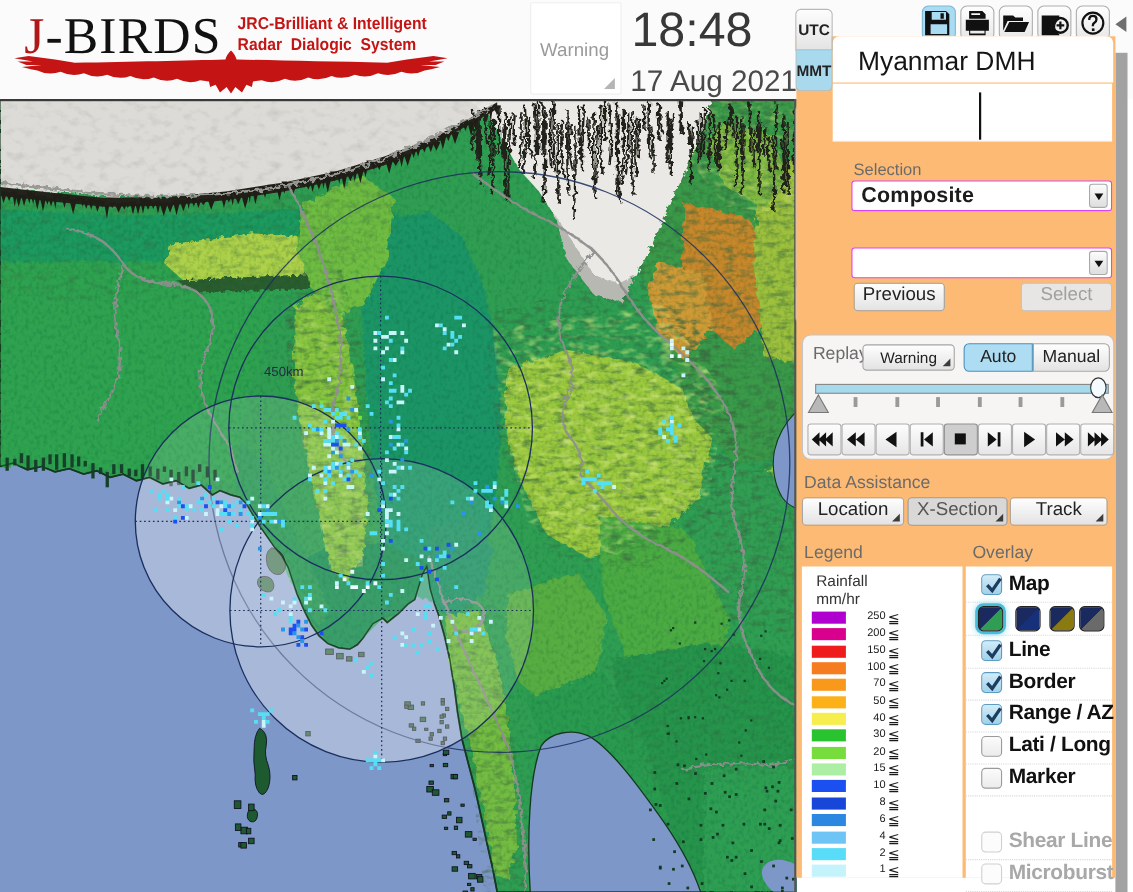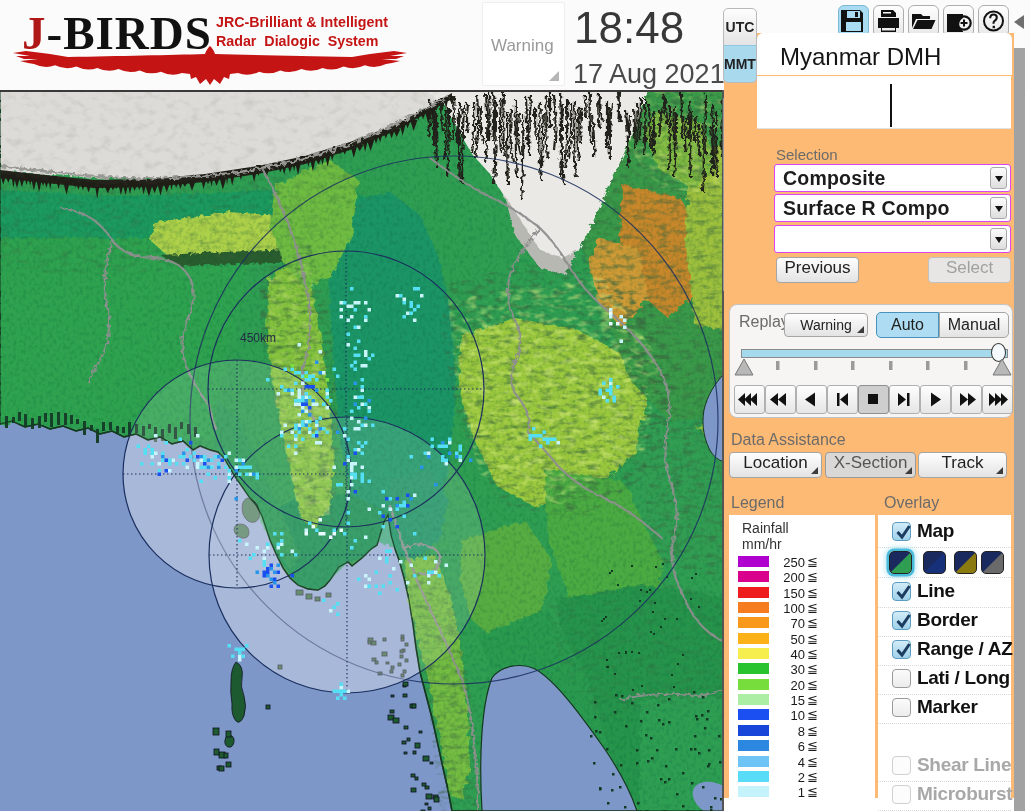--- a/index.html
+++ b/index.html
@@ -1,20 +1,20 @@
 <!DOCTYPE html>
 <html><head><meta charset="utf-8">
 <style>
 *{margin:0;padding:0;box-sizing:border-box}
 html,body{width:1030px;height:811px;overflow:hidden;background:#fff;font-family:"Liberation Sans",sans-serif}
 #app{position:relative;width:1030px;height:811px}
 .abs{position:absolute}
 
 #hdr{position:absolute;left:0;top:0;width:1030px;height:90px;background:#fbfbfb}
-#logoJ{position:absolute;left:22px;top:6px;font-family:"Liberation Serif",serif;font-weight:bold;font-size:47px;letter-spacing:1px;color:#111}
+#logoJ{position:absolute;left:22px;top:6px;font-family:"Liberation Serif",serif;font-weight:normal;font-size:47px;letter-spacing:1px;color:#111}
 #logoJ .j{color:#b01818}
 #slogan{position:absolute;left:216px;top:12px;color:#c41414;font-weight:bold;font-size:15.5px;line-height:19px;transform:scaleX(.92);transform-origin:0 0;white-space:nowrap}
 #warnbox{position:absolute;left:482px;top:2px;width:83px;height:84px;background:#fff;border:1px solid #eee;border-radius:2px}
 #warnbox span{position:absolute;left:8px;top:33px;color:#9a9a9a;font-size:17px}
 #clock{position:absolute;left:574px;top:3px;font-size:44px;color:#383838;letter-spacing:0px}
 #date{position:absolute;left:573px;top:59px;font-size:27px;color:#4a4a4a}
 .tzbtn{position:absolute;left:723px;width:34px;height:38px;border:1px solid #b9b9b9;text-align:center;font-weight:bold;font-size:14px;color:#222;line-height:36px;z-index:6}
 #utc{top:8px;border-radius:5px 5px 0 0;background:linear-gradient(#fdfdfd,#e4e4e4)}
 #mmt{top:45px;border-radius:0 0 5px 5px;background:#a9d9ec;border-top:1px solid #8fc6de}
 .tool{position:absolute;top:5px;width:31px;height:32px;border:1px solid #adadad;border-radius:6px;background:linear-gradient(#fefefe,#e7e7e7)}
@@ -36,21 +36,21 @@
 .corner:after{content:"";position:absolute;right:3px;bottom:3px;border-left:7px solid transparent;border-bottom:7px solid #3c3c3c}
 
 #replay{position:absolute;left:5px;top:271px;width:284px;height:114px;border:1px solid #c3c3c3;border-radius:8px;background:#f6f5f4}
 
 .pb{position:absolute;top:80px;width:31px;height:29px;border:1px solid #b0b0b0;border-radius:3px;background:linear-gradient(#fdfdfd,#e6e6e6)}
 .pb.press{background:#cecece;border-color:#909090}
 
 #legendbox{position:absolute;left:5px;top:482px;width:146px;height:283px;background:#fff}
 #overlaybox{position:absolute;left:154px;top:482px;width:133px;height:283px;background:#fff}
 .sw{position:absolute;left:9px;width:31px;height:11px}
-.lv{position:absolute;left:18px;font-size:13px;color:#1a1a1a;width:58px;text-align:right}
+.lv{position:absolute;left:18px;font-size:10px;color:#1a1a1a;width:58px;text-align:right}
 .leq{position:absolute;left:78px;font-size:13px;color:#1a1a1a}
 .ov-row{position:absolute;left:0;width:133px;height:29px;border-bottom:1px dotted #d8d8d8}
 .cb{position:absolute;left:14px;top:3px;width:19px;height:19px;border:1px solid #9a9a9a;border-radius:4px;background:linear-gradient(#fbfbfb,#ececec)}
 .cb.on{background:linear-gradient(#d3ecf8,#9fd2ea);border-color:#5b9cc0}
 .cb.disab{border-color:#d0d0d0;background:#fcfcfc}
 .ov-lab{position:absolute;left:39px;top:1px;font-size:19px;font-weight:bold;color:#111;white-space:nowrap;letter-spacing:-0.3px}
 .ov-lab.gray{color:#a8a8a8}
 #splitter{position:absolute;left:1014px;top:48px;width:11px;height:763px;background:#a2a2a2}
 #coltri{position:absolute;left:1014px;top:15px;width:0;height:0;border-top:7px solid transparent;border-bottom:7px solid transparent;border-right:10px solid #6e6e6e}
 </style></head><body>
@@ -484,21 +484,20 @@
  </div>
 </div>
 
 <div id="panel">
  <div id="mdmhbox"></div>
       <div id="mdmh">Myanmar DMH</div>
  <div id="curbox"></div>
       <div id="cursor"></div>
  <div class="lbl" style="position:absolute;left:52px;top:113px">Selection</div>
  <div class="dd" style="top:131px">Composite<div class="ddbtn"></div></div>
- <div class="dd" style="top:161px">Surface R Compo<div class="ddbtn"></div></div>
  <div class="dd" style="top:192px">
         <div class="ddbtn"></div>
       </div>
  <div class="btn" style="left:52px;top:224px;width:83px">Previous</div>
  <div class="btn dis" style="left:204px;top:224px;width:83px">Select</div>
 
  <div id="replay">
   <div class="lbl" style="position:absolute;left:9px;top:8px;font-size:16px">Replay</div>
   <div class="btn corner" style="left:54px;top:8px;width:84px;height:24px;font-size:14px;line-height:22px">Warning</div>
   <div class="btn" style="left:146px;top:7px;width:63px;height:26px;background:#aedcf2;border:1.5px solid #4792bd;border-radius:5px 0 0 5px;line-height:24px;font-size:16px">Auto</div>

